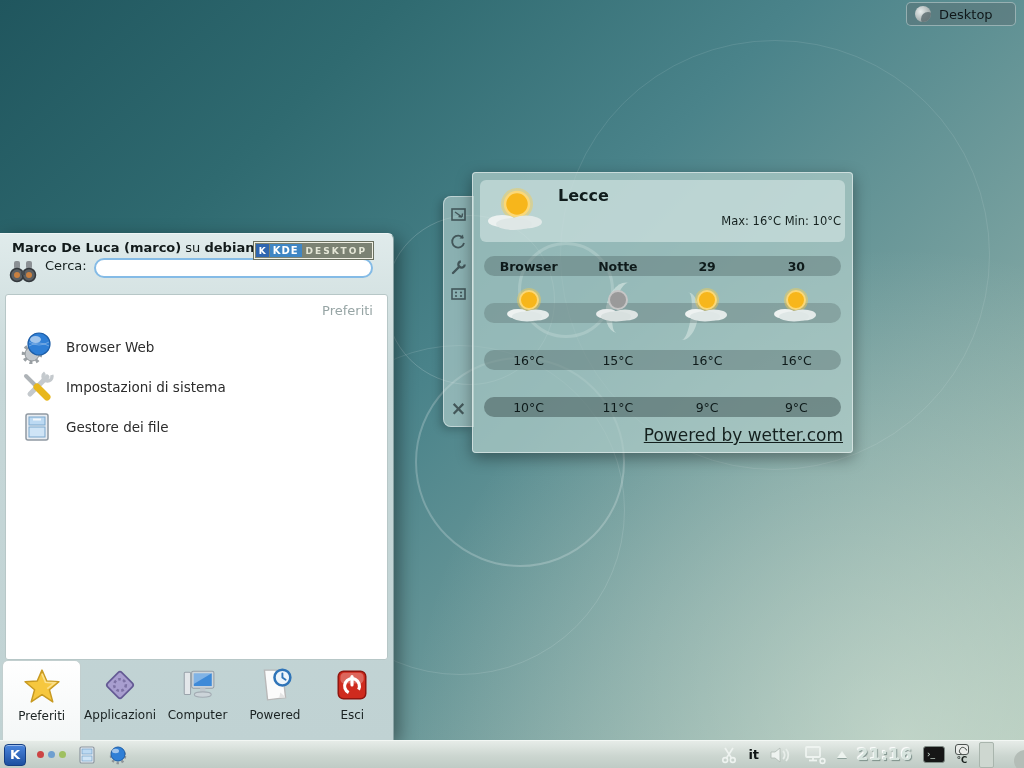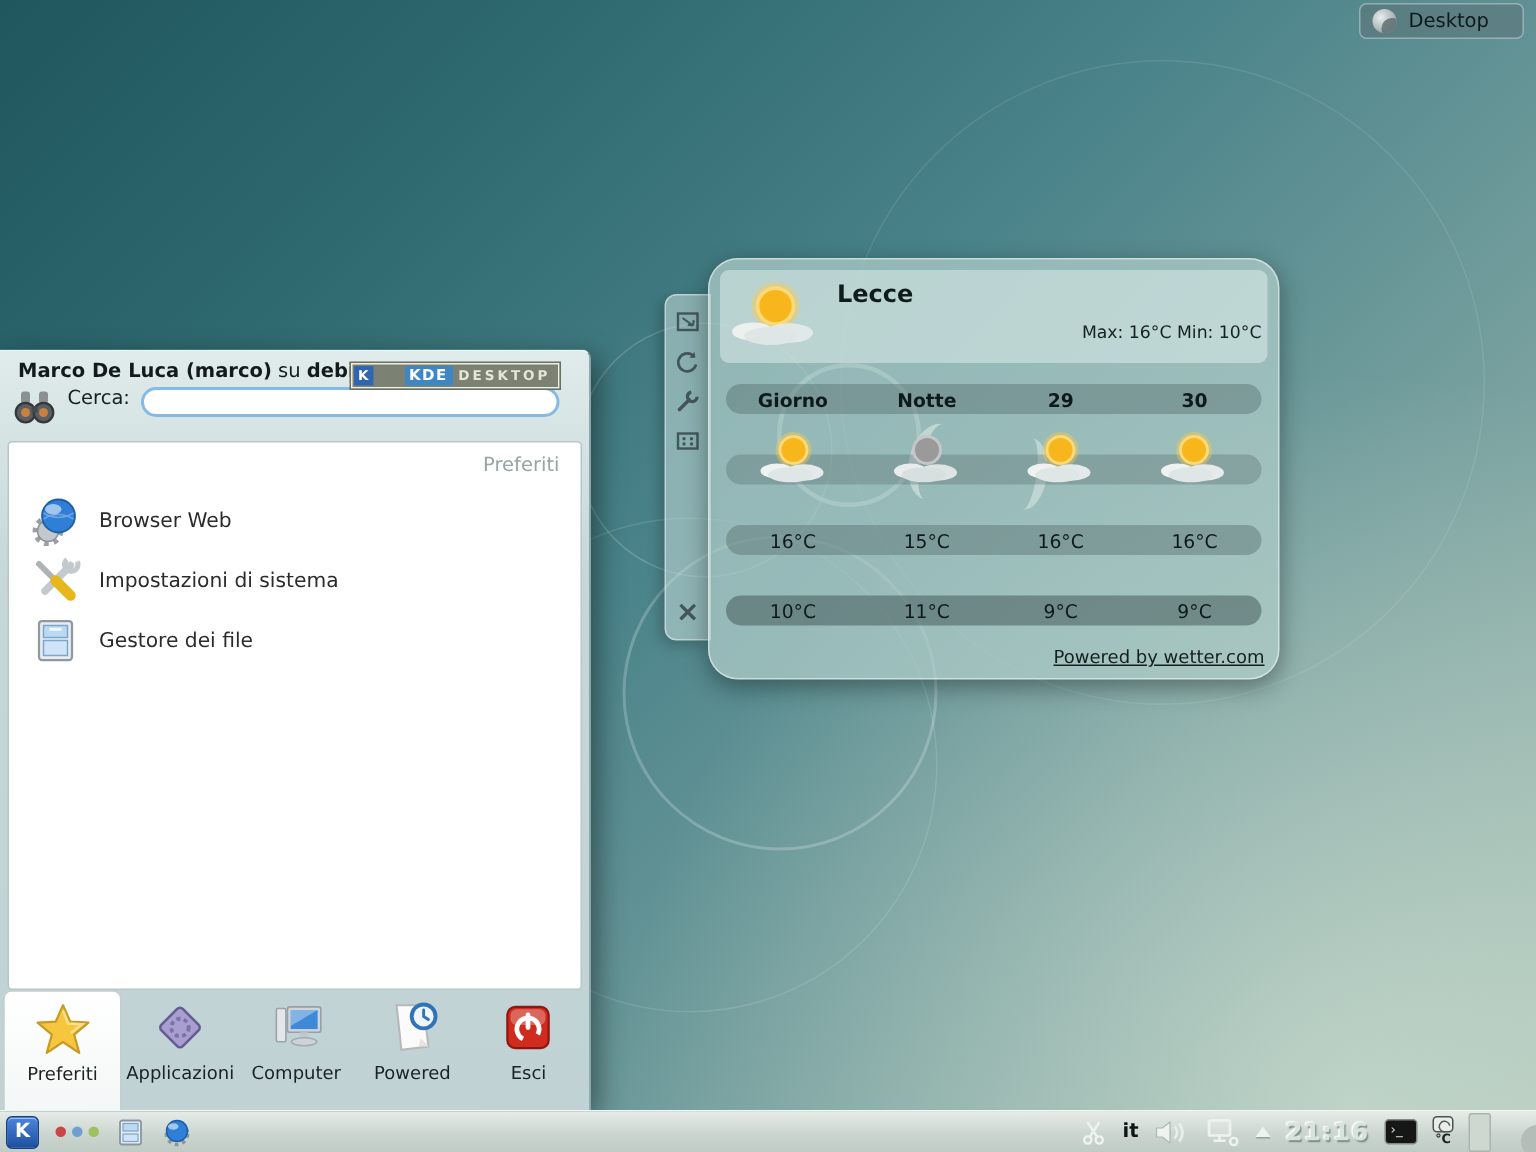--- a/index.html
+++ b/index.html
@@ -26,40 +26,40 @@
   .toolbox { position:absolute; top:2px; right:8px; width:110px; height:24px; border-radius:5px;
     background:rgba(92,112,116,.5); border:1px solid rgba(225,238,238,.45);
     display:flex; align-items:center; gap:8px; padding:0 8px; }
   .swirl { position:relative; width:16px; height:16px; border-radius:50%;
     background:radial-gradient(circle at 35% 35%, #e9eded, #9aa5a5 75%); overflow:hidden; flex:0 0 auto; }
   .swirl::after { content:""; position:absolute; left:6px; top:6px; width:14px; height:14px; border-radius:50%;
     background:rgba(96,112,115,.85); }
   .toolbox .label { font-size:13px; color:#10181a; }
 
   
-  .weather { position:absolute; left:472px; top:172px; width:381px; height:281px; border-radius:20px;
+  .weather { position:absolute; left:472px; top:172px; width:381px; height:281px; border-radius:4px;
     background:rgba(176,205,201,.72);
     box-shadow:0 5px 16px rgba(0,0,0,.38), inset 0 0 0 1px rgba(255,255,255,.5);
     padding-left:15px;
   }
   .w-head { position:absolute; left:8px; top:8px; width:365px; height:62px; border-radius:6px;
     background:rgba(226,240,238,.5); }
   .w-city { position:absolute; left:86px; top:14px; font-size:16px; font-weight:bold; color:#101c1c; }
   .w-maxmin { position:absolute; right:12px; top:42px; font-size:11.5px; color:#15211f; }
   .w-band { position:absolute; left:12px; width:357px; height:20px; border-radius:10px;
     background:rgba(80,102,102,.4); display:flex; }
   .w-band.dark { background:rgba(66,86,86,.52); }
   .w-cell { flex:1; display:flex; align-items:center; justify-content:center;
     font-size:12.5px; color:#0e1a1a; }
   .w-cols  { top:84px; }  .w-cols .w-cell { font-weight:bold; }
   .w-icons { top:131px; background:rgba(88,110,110,.35); }
   .w-icons .w-cell svg { margin-top:-16px; }
   .w-day   { top:178px; }
   .w-night { top:225px; }
-  .w-credit { position:absolute; right:10px; bottom:8px; font-size:12px; color:#14201e;
+  .w-credit { position:absolute; right:10px; bottom:8px; font-size:17px; color:#14201e;
     }
 
   
   .handle { position:absolute; left:443px; top:196px; width:31px; height:231px;
     border-radius:8px 0 0 8px; background:rgba(196,218,215,.55);
     box-shadow:inset 0 0 0 1px rgba(255,255,255,.45), -3px 3px 9px rgba(0,0,0,.22); }
   .handle .hicon { position:absolute; left:7px; width:17px; height:17px; }
   .h-resize { top:10px; } .h-rotate { top:37px; } .h-wrench { top:63px; } .h-grid { top:89px; }
   .h-close { top:auto; bottom:10px; left:6px !important; font-size:19px; font-weight:bold;
     color:#44585a; line-height:17px; text-align:center; width:19px !important; }
@@ -69,21 +69,21 @@
     background:linear-gradient(#e0ebeb,#c6d7d8 30%,#c0d2d3);
     border-right:1px solid #8aa3a5; border-top:1px solid #eef5f5; border-radius:0 6px 0 0;
     box-shadow:5px 5px 18px rgba(0,0,0,.4); }
   .k-header { padding:6px 12px 0; font-size:13px; color:#121a1a; }
   .k-header b { font-weight:bold; }
   .k-badge { position:absolute; top:8px; right:20px; display:flex; align-items:center;
     border:1px solid #f0f0e4; outline:1px solid #6a7060; background:#7b8273; padding:1px; height:17px; }
   .kb-sq { width:13px; height:13px; background:#2f66b0; color:#fff; font-size:9px; font-weight:bold;
     display:flex; align-items:center; justify-content:center; margin-right:1px; }
   .kb-kde { background:#3f86c4; color:#fff; font-size:10px; font-weight:bold; padding:0 3px; height:13px;
-    display:flex; align-items:center; letter-spacing:1px;margin-left:20px; }
+    display:flex; align-items:center; letter-spacing:1px; }
   .kb-desktop { color:#e4e6d6; font-size:9px; letter-spacing:2px; padding:0 4px; font-weight:bold; }
   .k-search { display:flex; align-items:flex-start; gap:7px; padding:3px 12px 0 8px; height:30px; }
   .k-search .lbl { font-size:13px; color:#16201f; }
   .k-search input { flex:1; height:20px; margin-right:8px; border:2px solid #84bbe6; border-radius:10px;
     background:#fff; outline:none; padding:0 8px; font-size:12px; }
   .k-content { position:absolute; left:5px; right:5px; top:60px; bottom:80px; background:#fff;
     border:1px solid #b7c7c7; border-radius:3px; }
   .k-section { position:absolute; top:8px; right:14px; font-size:13px; color:#97a5a5; }
   .k-items { position:absolute; top:32px; left:8px; right:8px; }
   .k-item { display:flex; align-items:center; gap:12px; height:40px; padding-left:6px; border-radius:4px; }
@@ -174,21 +174,21 @@
       <circle cx="33" cy="20" r="16" fill="rgba(252,205,66,.4)"></circle>
       <circle cx="33" cy="20" r="12" fill="#f7b61b" stroke="#fbd878" stroke-width="2.5"></circle>
       <ellipse cx="18" cy="37" rx="14" ry="6" fill="#eef2f1" opacity=".95"></ellipse>
       <ellipse cx="42" cy="38" rx="16" ry="6.5" fill="#e3eae9" opacity=".95"></ellipse>
       <ellipse cx="30" cy="40" rx="18" ry="6" fill="#dfe7e6"></ellipse>
     </svg>
     <div class="w-city">Lecce</div>
     <div class="w-maxmin">Max: 16°C Min: 10°C</div>
 
     <div class="w-band w-cols">
-      <div class="w-cell">Giorno</div>
+      <div class="w-cell">Browser</div>
       <div class="w-cell">Notte</div>
       <div class="w-cell">29</div>
       <div class="w-cell">30</div>
     </div>
 
     <div class="w-band w-icons">
       <div class="w-cell">
         <svg width="52" height="40" viewBox="0 0 52 40">
           <circle cx="26" cy="15" r="12" fill="rgba(252,205,66,.4)"></circle>
           <circle cx="26" cy="15" r="9" fill="#f7b61b" stroke="#fbd878" stroke-width="2"></circle>

